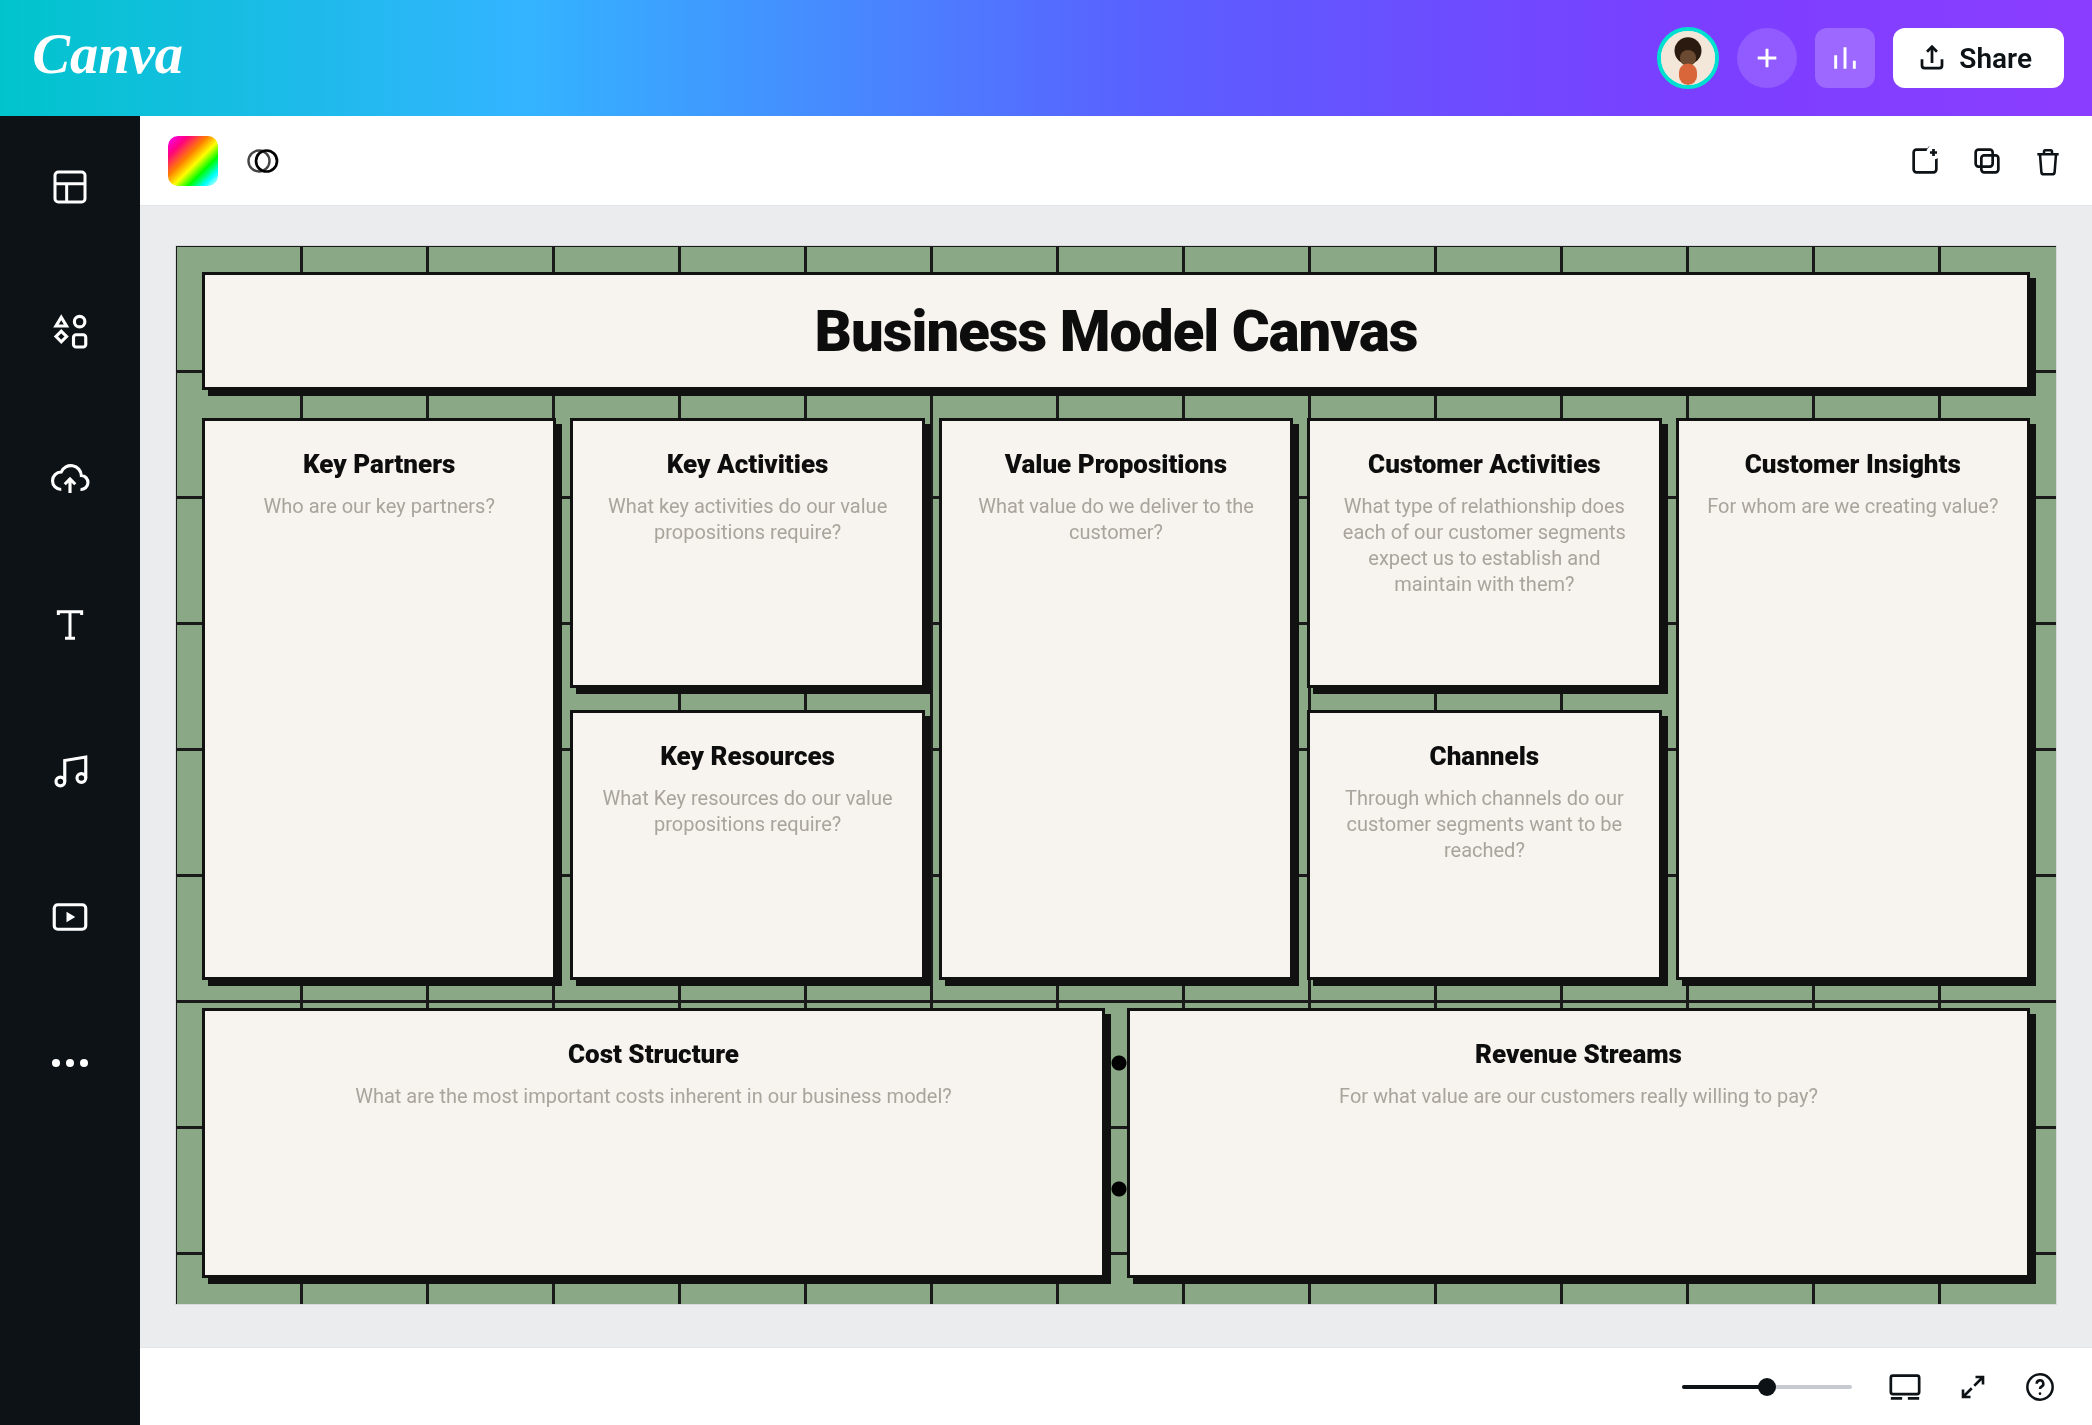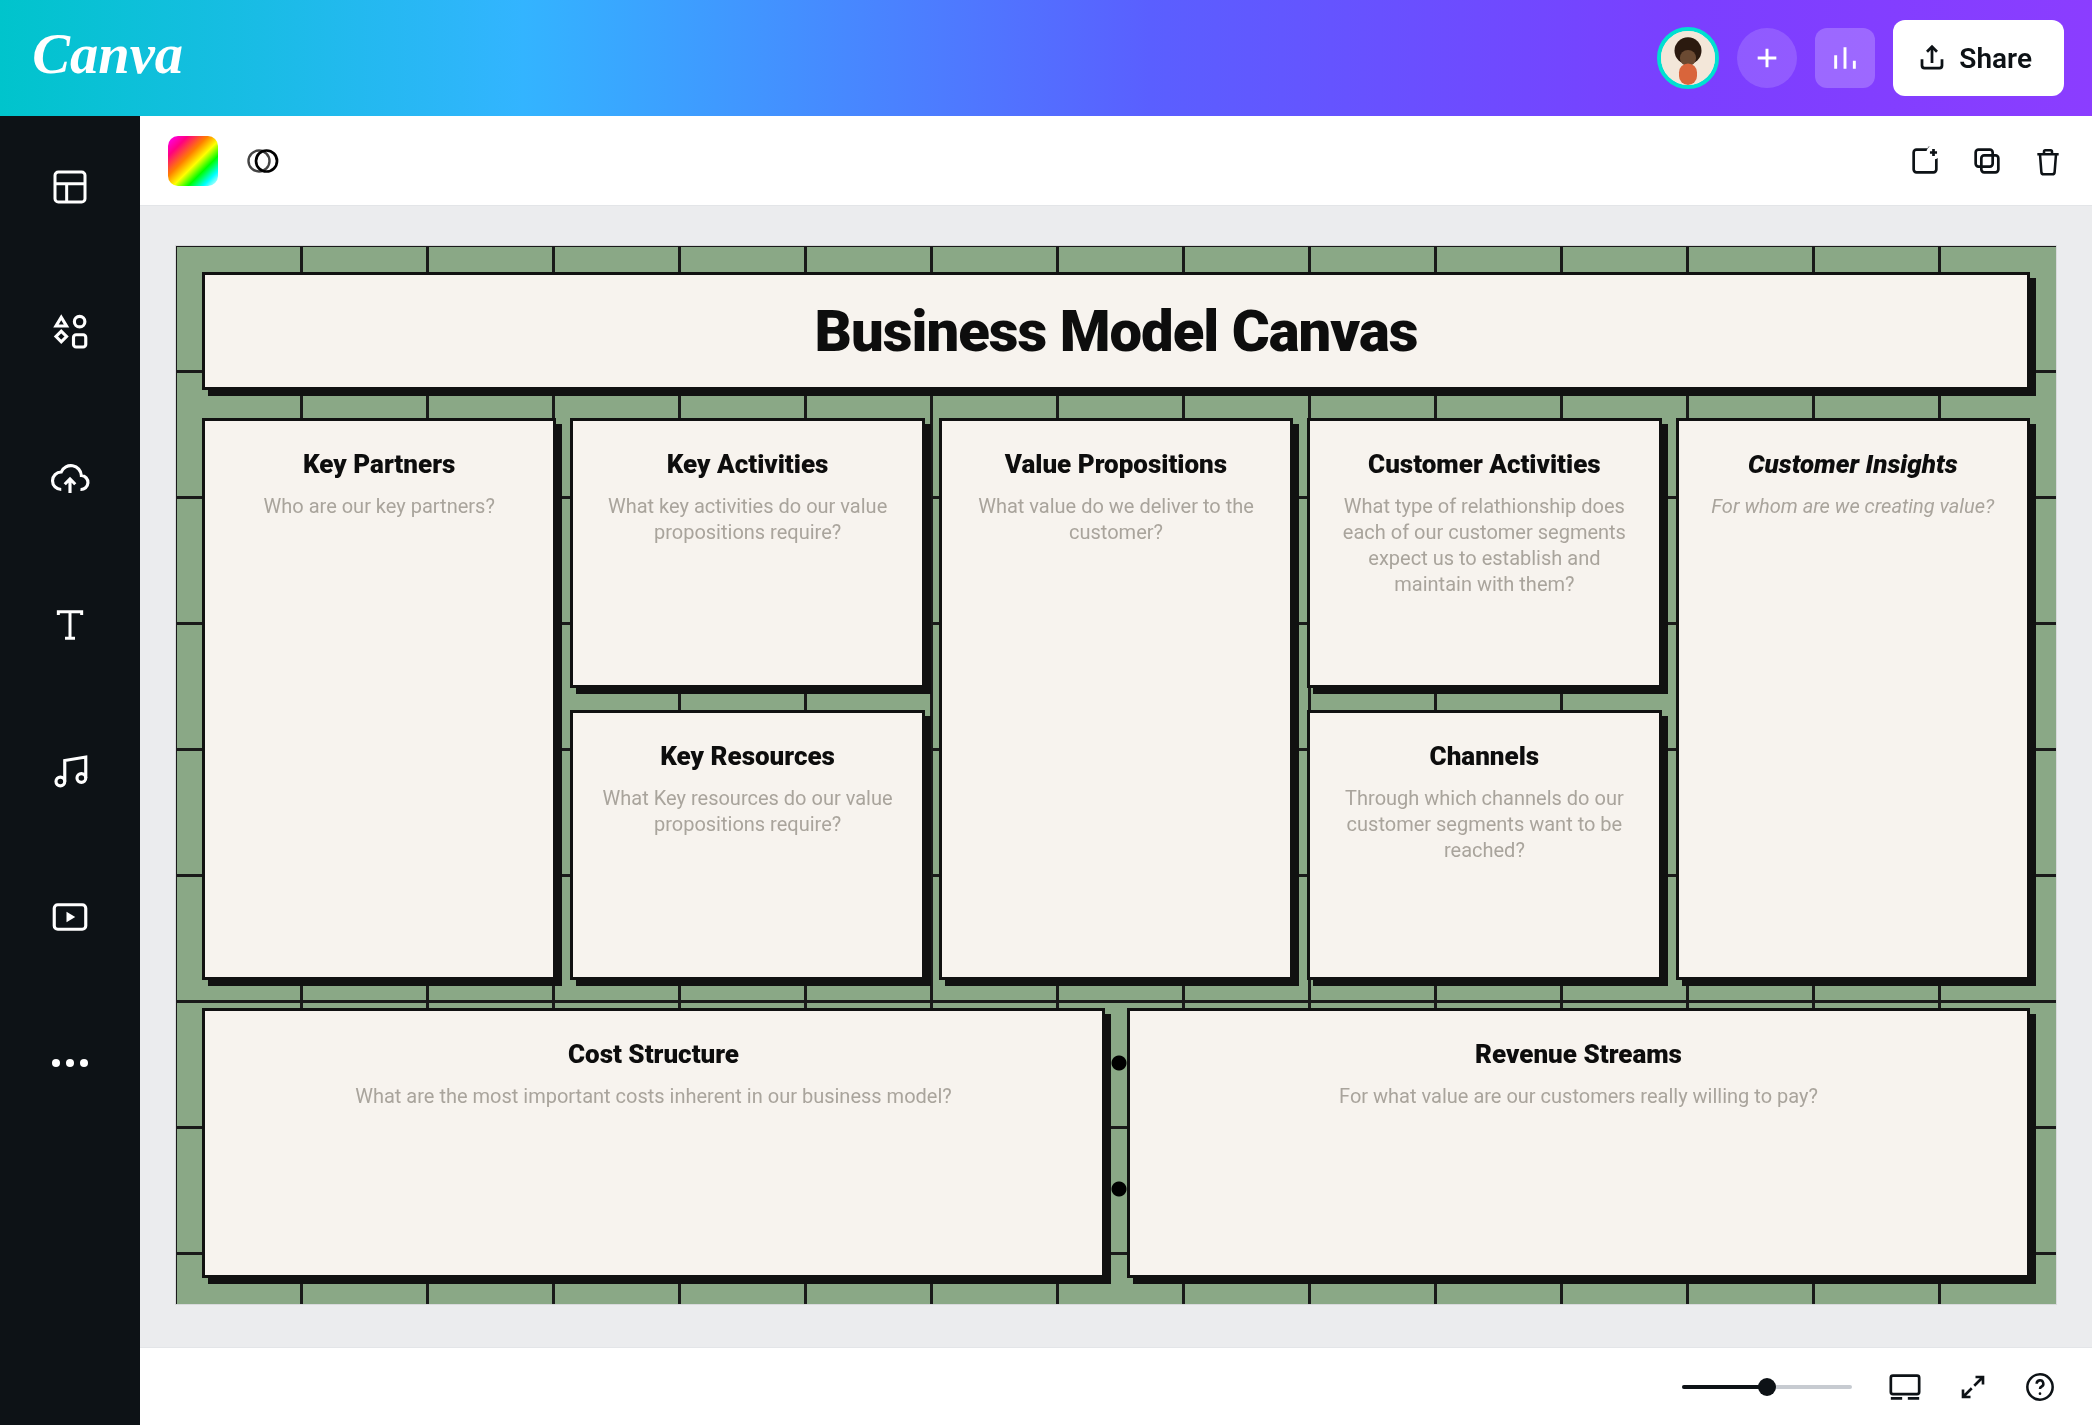--- a/index.html
+++ b/index.html
@@ -39,21 +39,21 @@
 }
 .avatar-wrap svg { width: 100%; height: 100%; }
 .hdr-btn {
   width: 60px; height: 60px; border-radius: 12px;
   display: flex; align-items: center; justify-content: center;
   cursor: pointer;
 }
 .hdr-btn.plus { background: rgba(255,255,255,0.15); border-radius: 50%; }
 .hdr-btn.chart { background: rgba(255,255,255,0.22); }
 .share-btn {
-  height: 76px;
+  height: 60px;
   padding: 0 32px 0 24px;
   background: #fff;
   border-radius: 12px;
   display: flex;
   align-items: center;
   gap: 12px;
   font-size: 28px;
   font-weight: 600;
   color: #0d1216;
   cursor: pointer;
@@ -409,21 +409,21 @@
               <div class="bmc-card">
                 <h3>Customer Activities</h3>
                 <p>What type of relathionship does each of our customer segments expect us to establish and maintain with them?</p>
               </div>
               <div class="bmc-card">
                 <h3>Channels</h3>
                 <p>Through which channels do our customer segments want to be reached?</p>
               </div>
             </div>
 
-            <div class="bmc-card" style="grid-row: span 2; font-style: italic;">
+            <div class="bmc-card" style="grid-row: span 2;">
               <h3>Customer Insights</h3>
               <p>For whom are we creating value?</p>
             </div>
 
           </div>
 
           <div class="bmc-bottom">
             <div class="bmc-card">
               <h3>Cost Structure</h3>
               <p>What are the most important costs inherent in our business model?</p>

